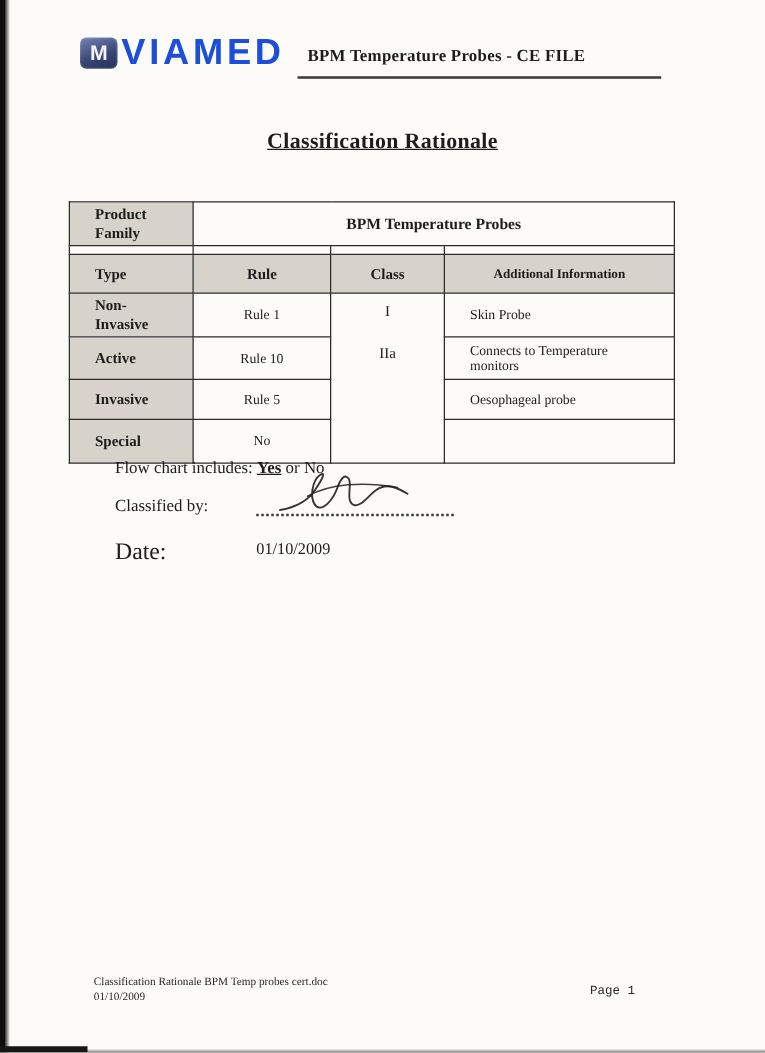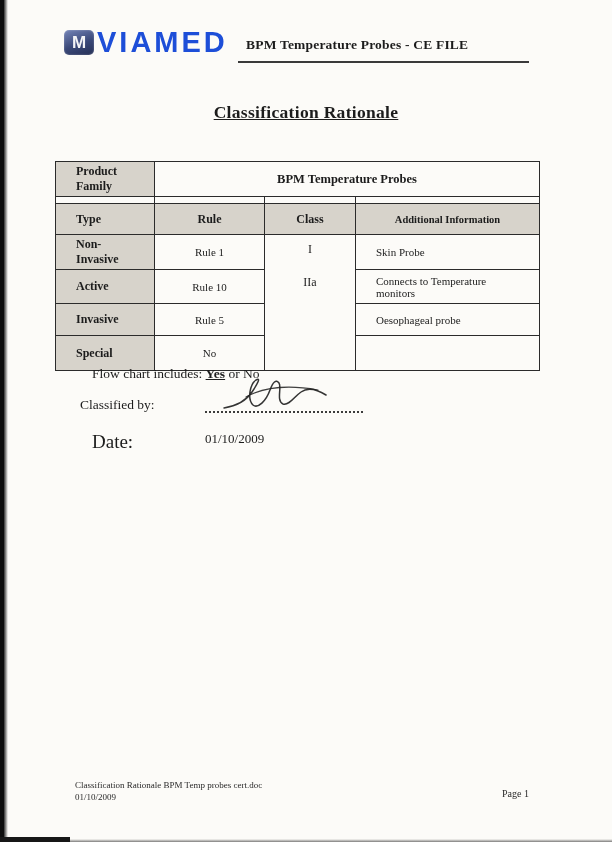--- a/index.html
+++ b/index.html
@@ -65,33 +65,33 @@
   .rule-cell{font-size:11px;}
   .info-cell{font-size:11px;padding-left:5px;vertical-align:top;padding-top:4px;}
   .class-cell{position:relative;padding:0;vertical-align:top;}
   .class-cell span{position:absolute;left:0;width:100%;text-align:center;font-size:12px;}
   .cls-1{top:7px;}
   .cls-2{top:40px;}
 
   
   .flowchart{position:absolute;left:92px;top:366px;font-size:13.5px;}
   .flow-yes{font-weight:bold;text-decoration:underline;}
-  .classified-label{position:absolute;left:80px;top:397px;font-size:13.5px;}
+  .classified-label{position:absolute;left:92px;top:397px;font-size:13.5px;}
   .sig-dots{position:absolute;left:205px;top:395px;width:158px;height:16px;border-bottom:2px dotted #3c3c3c;}
   .sig-svg{position:absolute;left:218px;top:374px;}
   .date-label{position:absolute;left:92px;top:431px;font-size:19px;}
   .date-value{position:absolute;left:205px;top:431px;font-size:13px;}
   .note{
     position:absolute;left:91px;top:462px;width:414px;
     font-family:"Liberation Sans",sans-serif;font-size:12.5px;line-height:1.25;
   }
 
   
   .footer-left{position:absolute;left:75px;top:779px;font-size:9px;line-height:12px;color:#2a2a2a;}
-  .footer-page{position:absolute;left:502px;top:788px;font-size:10px;color:#2a2a2a;}
+  .footer-page{position:absolute;left:472px;top:788px;font-size:10px;color:#2a2a2a;font-family:Liberation Mono, monospace;}
 </style>
 </head>
 <body>
 
 <div class="page">
 
   <div class="scan-left"></div>
   <div class="scan-left-core"></div>
   <div class="scan-bottom"></div>
   <div class="scan-blob"></div>

